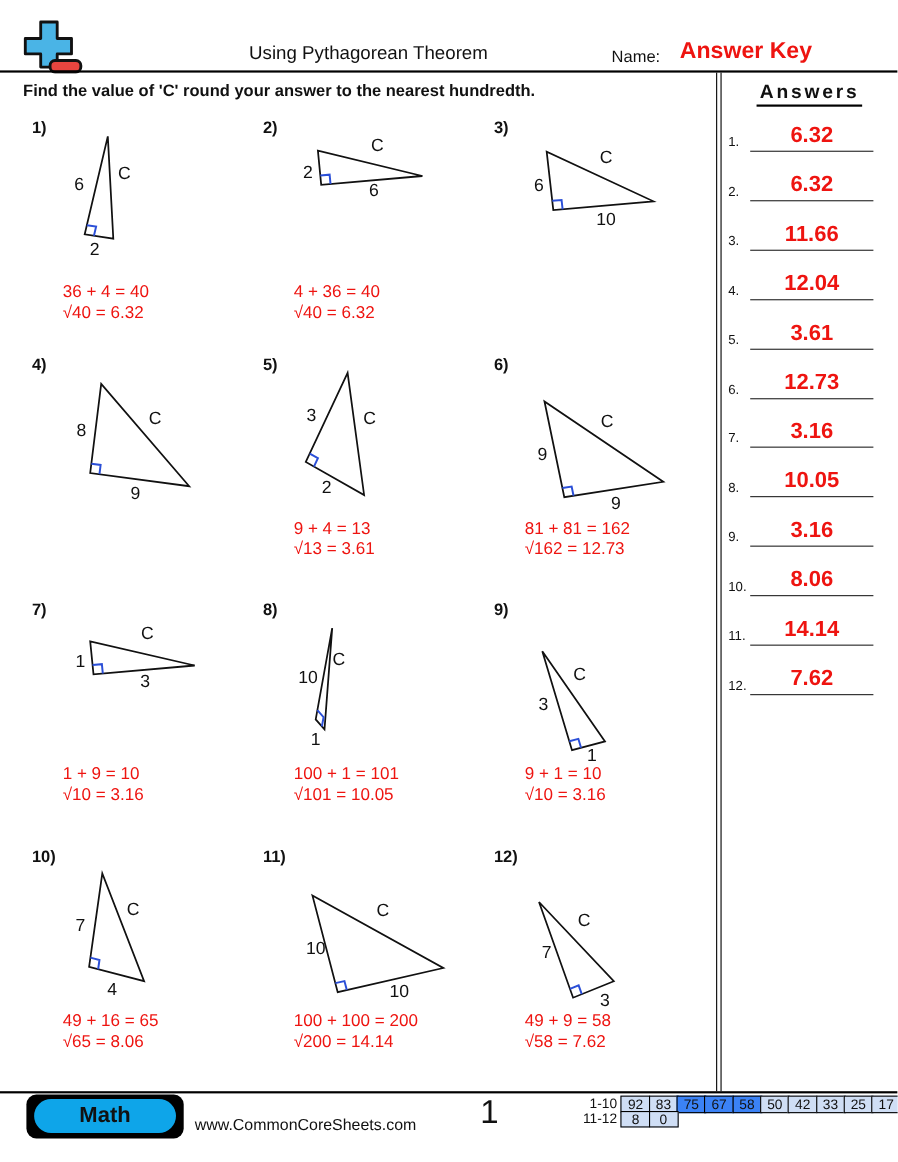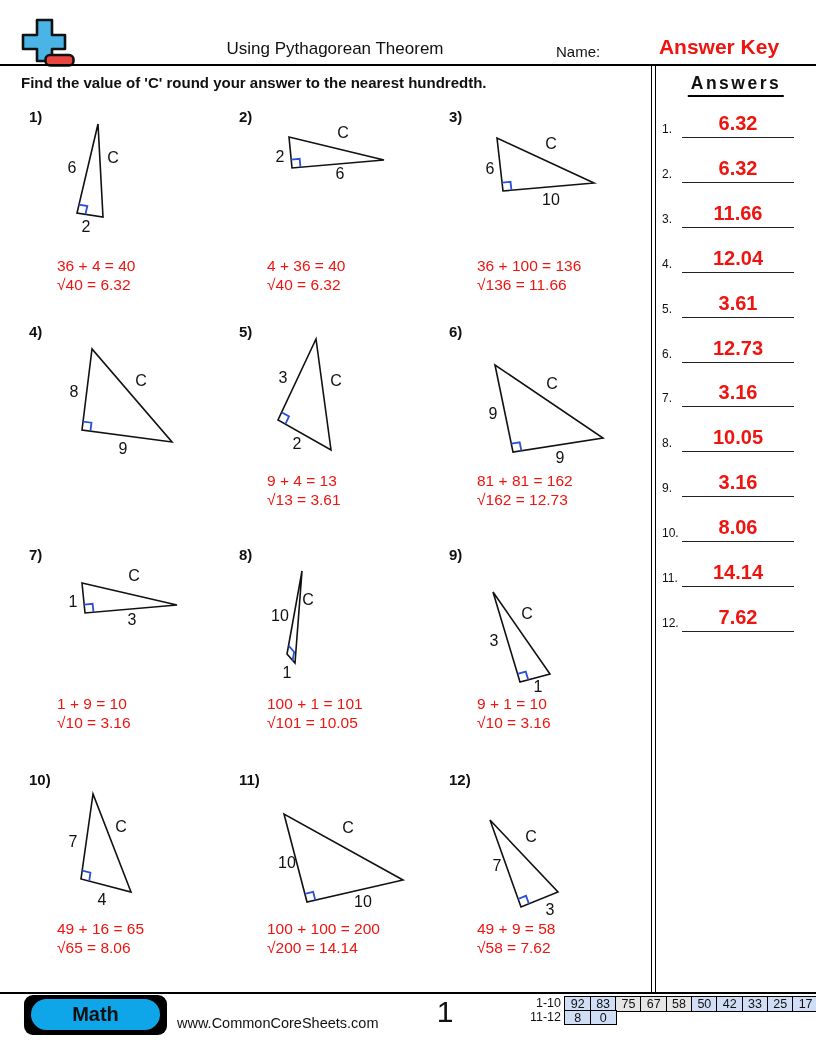--- a/index.html
+++ b/index.html
@@ -6,21 +6,21 @@
   body{
     width:816px;height:1056px;background:#fff;position:relative;overflow:hidden;
     font-family:"Liberation Sans",sans-serif;color:#111;
     --red:#ee1410;--rablue:#2b4fd7;--cellblue:#cfdef5;
   }
   .abs{position:absolute;}
   
   .logo{left:20px;top:9px;width:60px;height:58px;}
   .title{left:205px;top:39px;width:260px;text-align:center;font-size:17px;font-weight:normal;}
   .name-label{left:556px;top:43px;font-size:15px;}
-  .answer-key{left:648px;top:35px;width:142px;text-align:center;font-size:21px;font-weight:bold;color:var(--red);}
+  .answer-key{left:618px;top:35px;width:142px;text-align:left;font-size:21px;font-weight:bold;color:var(--red);}
   .header-line{left:0;top:64px;width:816px;height:2.4px;background:#000;}
   .instruction{left:21px;top:74px;font-size:15px;font-weight:bold;}
   
   .divider{left:651px;top:66px;height:926px;width:4.6px;border-left:1.8px solid #000;border-right:1.8px solid #000;box-sizing:border-box;}
   
   .answers-panel{left:656px;top:66px;width:160px;height:908px;}
   .answers-heading{position:absolute;left:50%;transform:translateX(-50%);top:7px;font-size:17.5px;font-weight:bold;letter-spacing:2.5px;border-bottom:2.2px solid #000;padding:0 3px 1px 3px;white-space:nowrap;}
   .ans-item{position:absolute;left:0;width:160px;height:27px;}
   .ans-num{position:absolute;left:6px;bottom:2px;font-size:12px;}
   .ans-line{position:absolute;left:26px;right:22px;bottom:0;border-bottom:1.7px solid #222;text-align:center;font-size:20px;font-weight:bold;color:var(--red);line-height:26px;height:27px;}
@@ -36,21 +36,21 @@
   
   .footer-line{left:0;top:992px;width:816px;height:2.2px;background:#000;}
   .math-badge{left:24px;top:995px;width:143px;height:40px;background:#000;border-radius:9px;}
   .math-pill{position:absolute;left:7px;top:4px;right:7px;bottom:5px;background:#0ea5e9;border-radius:16px;text-align:center;font-size:20px;font-weight:bold;line-height:31px;}
   .website{left:177px;top:1015px;font-size:14.5px;}
   .page-num{left:425px;top:995px;width:40px;text-align:center;font-size:30px;}
   .score{left:506px;top:996px;}
   .score-row{display:flex;align-items:stretch;}
   .score-row + .score-row{margin-top:-1.7px;}
   .score-label{width:55px;text-align:right;padding-right:5px;font-size:12.5px;line-height:15.5px;}
-  .score-cell{width:27px;height:15.5px;border:1.7px solid #000;margin-left:-1.7px;box-sizing:border-box;display:flex;align-items:center;justify-content:center;font-size:12.5px;background:#e5e5e5;}
+  .score-cell{width:27px;height:15.5px;border:1.7px solid #000;margin-left:-1.7px;box-sizing:border-box;display:flex;align-items:center;justify-content:center;font-size:12.5px;background:#3b82f6;}
   .score-cell.hl{background:var(--cellblue);}
 </style>
 </head>
 <body>
 
 <svg class="abs logo" viewBox="0 0 60 58">
   <path d="M17,11 L32,11 L32,26 L45,26 L45,40 L32,40 L32,52 L17,52 L17,40 L3,40 L3,26 L17,26 Z" fill="#4ab4e6" stroke="#111" stroke-width="2.6" stroke-linejoin="round"></path>
   <rect x="25.5" y="46" width="28" height="10.5" rx="4.5" fill="#e8453f" stroke="#111" stroke-width="2.6"></rect>
 </svg>
 <div class="abs title">Using Pythagorean Theorem</div>
@@ -90,24 +90,20 @@
     </div>
     <div class="problem-cell">
       <div class="pnum">3)</div>
       <svg class="fig" viewBox="0 0 210 152">
         <polygon points="52,33 58,86 149,78"></polygon>
         <path d="M 66.46734289762472,85.25561820680223 L 65.51118626773675,76.8095679761251 L 57.04384337011202,77.55394976932287" class="ra"></path>
         <text x="106" y="43.5" text-anchor="middle">C</text>
         <text x="45" y="68.5" text-anchor="middle">6</text>
         <text x="106" y="99.5" text-anchor="middle">10</text>
       </svg>
-      <div class="work">
-        <div>36 + 100 = 136</div>
-        <div>√136 = 11.66</div>
-      </div>
     </div>
     <div class="problem-cell">
       <div class="pnum">4)</div>
       <svg class="fig" viewBox="0 0 210 152">
         <polygon points="67,29 57,110 147,122"></polygon>
         <path d="M 65.4254371558024,111.12339162077366 L 66.4669130178249,102.68743713839145 L 58.041475862022494,101.56404551761779" class="ra"></path>
         <text x="49" y="76.5" text-anchor="middle">8</text>
         <text x="116" y="65.5" text-anchor="middle">C</text>
         <text x="98" y="133.5" text-anchor="middle">9</text>
       </svg>

